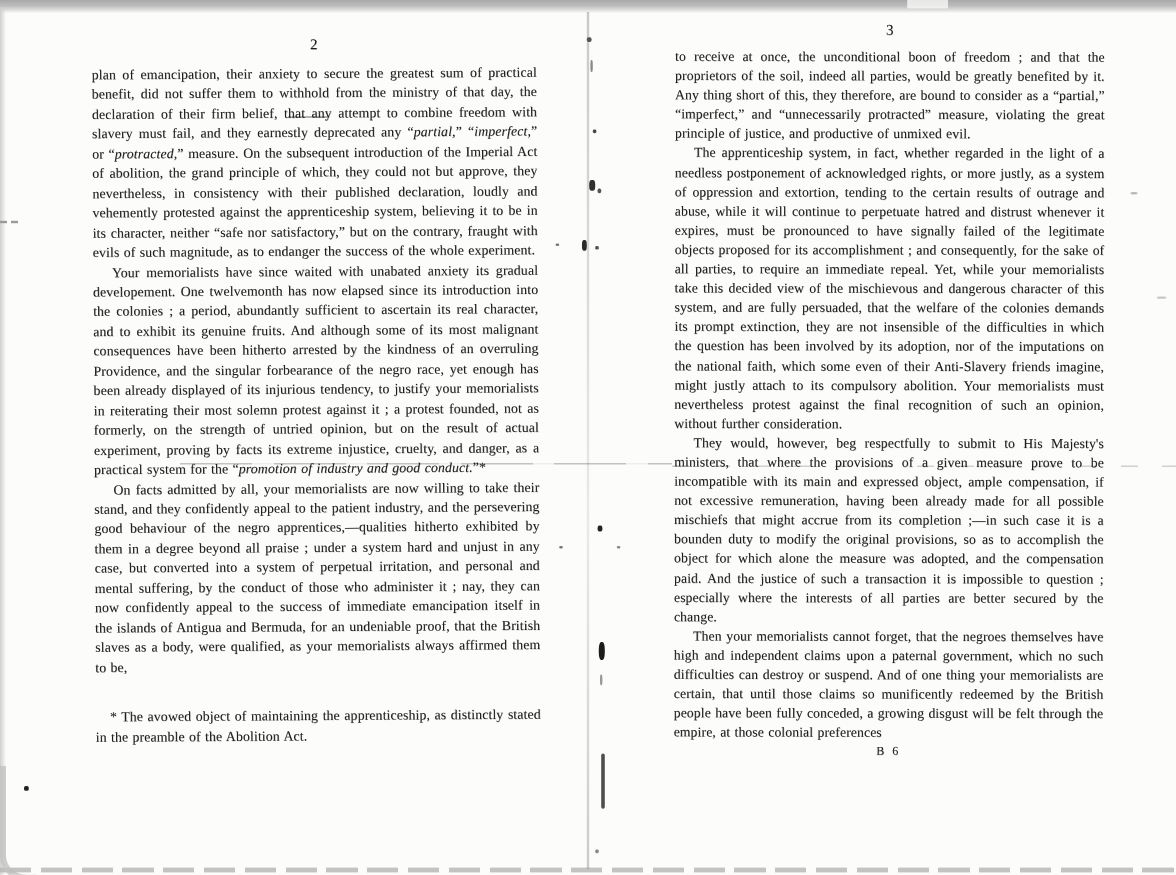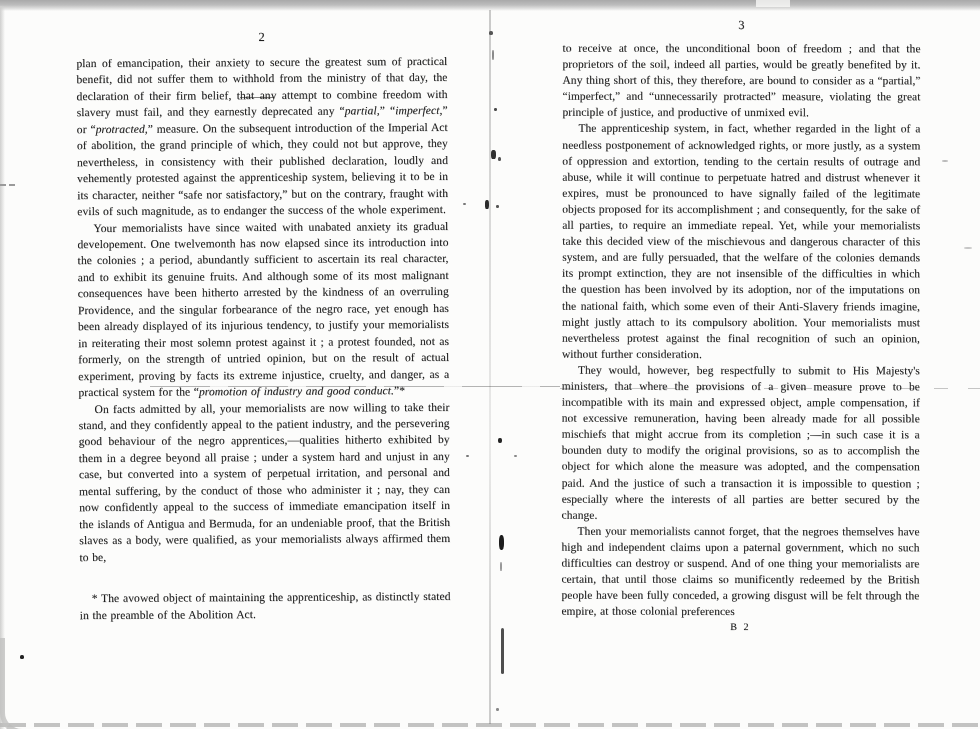--- a/index.html
+++ b/index.html
@@ -137,16 +137,16 @@
   </div>
 
   <div class="page" id="right-page">
     <div class="page-number">3</div>
     <div class="body-text">
         <p class="para"><span>to receive at once, the unconditional boon of freedom ; and that the proprietors of the soil, indeed all parties, would be greatly benefited by it.  Any thing short of this, they therefore, are bound to consider as a “partial,” “imperfect,” and “unnecessarily protracted” measure, violating the great principle of justice, and productive of unmixed evil.</span></p>
         <p class="para indent"><span>The apprenticeship system, in fact, whether regarded in the light of a needless postponement of acknowledged rights, or more justly, as a system of oppression and extortion, tending to the certain results of outrage and abuse, while it will continue to perpetuate hatred and distrust whenever it expires, must be pronounced to have signally failed of the legitimate objects proposed for its accomplishment ; and consequently, for the sake of all parties, to require an immediate repeal.  Yet, while your memorialists take this decided view of the mischievous and dangerous character of this system, and are fully persuaded, that the welfare of the colonies demands its prompt extinction, they are not insensible of the difficulties in which the question has been involved by its adoption, nor of the imputations on the national faith, which some even of their Anti-Slavery friends imagine, might justly attach to its compulsory abolition.  Your memorialists must nevertheless protest against the final recognition of such an opinion, without further consideration.</span></p>
         <p class="para indent"><span>They would, however, beg respectfully to submit to His Majesty's ministers, that where the provisions of a given measure prove to be incompatible with its main and expressed object, ample compensation, if not excessive remuneration, having been already made for all possible mischiefs that might accrue from its completion ;—in such case it is a bounden duty to modify the original provisions, so as to accomplish the object for which alone the measure was adopted, and the compensation paid.  And the justice of such a transaction it is impossible to question ; especially where the interests of all parties are better secured by the change.</span></p>
         <p class="para indent"><span>Then your memorialists cannot forget, that the negroes themselves have high and independent claims upon a paternal government, which no such difficulties can destroy or suspend.  And of one thing your memorialists are certain, that until those claims so munificently redeemed by the British people have been fully conceded, a growing disgust will be felt through the empire, at those colonial preferences</span></p>
       </div>
-    <div class="signature-mark">B 2</div>
+    <div class="signature-mark">B 6</div>
   </div>
 
 </div>
 
 </body></html>

